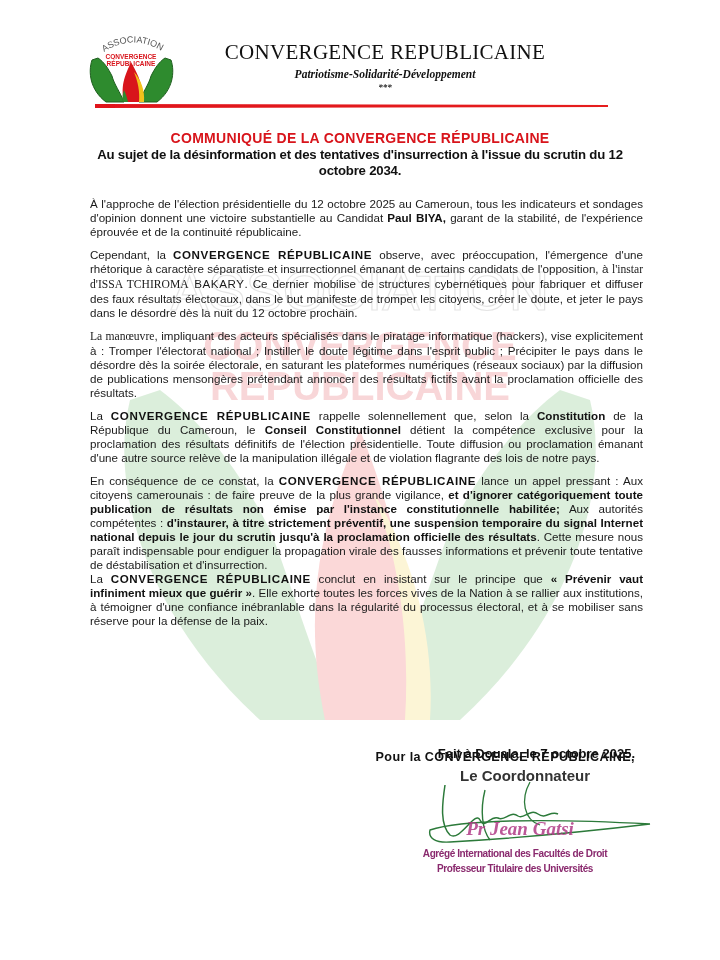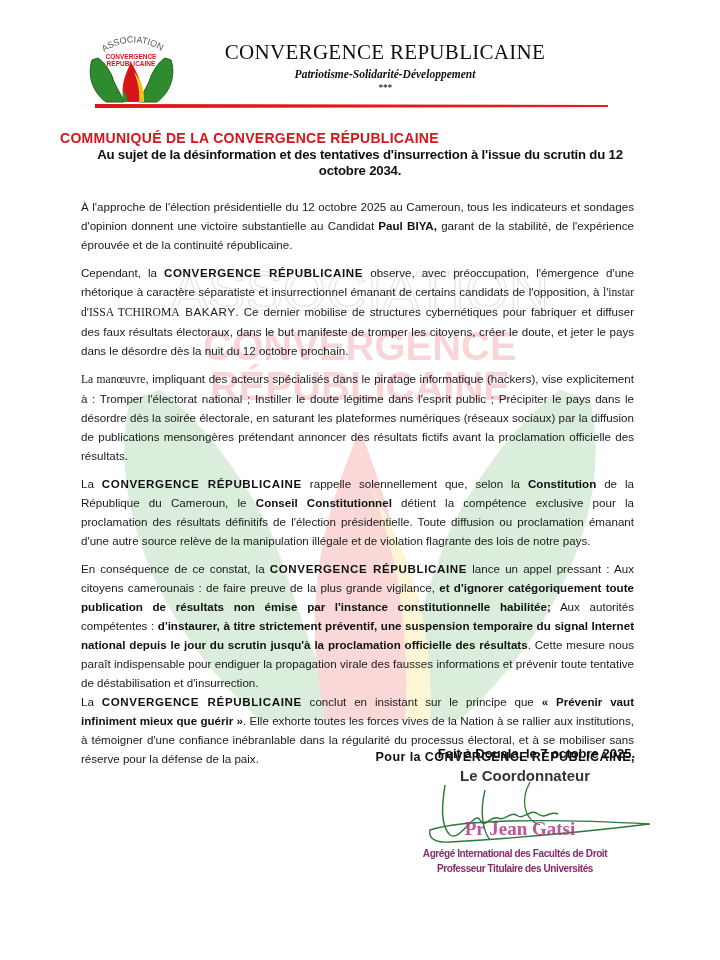--- a/index.html
+++ b/index.html
@@ -9,37 +9,37 @@
     .logo { position: absolute; left: 84px; top: 32px; width: 95px; height: 75px; }
     .org-title { position: absolute; left: 200px; top: 40px; width: 370px; text-align: center; font-family: "Liberation Serif", serif; font-weight: normal; font-size: 21px; letter-spacing: 0.3px; color: #111; }
     .org-motto { position: absolute; left: 200px; top: 68px; width: 370px; text-align: center; font-family: Liberation Serif, serif; font-style: italic; font-weight: bold; font-size: 11.5px; color: #111; }
     .org-stars { position: absolute; left: 200px; top: 82px; width: 370px; text-align: center; font-family: "Liberation Serif", serif; font-style: italic; font-weight: bold; font-size: 9px; color: #111; }
     .red-rule { position: absolute; left: 95px; top: 104px; width: 513px; height: 4px; background: linear-gradient(to right, #e0141b, #e61d1d); clip-path: polygon(0 0, 100% 25%, 100% 75%, 0 100%); }
 
     
     .watermark { position: absolute; left: 110px; top: 250px; width: 500px; height: 480px; opacity: 0.22; pointer-events: none; }
 
     
-    .comm-title { position: absolute; left: 60px; top: 130px; width: 600px; font-weight: bold; font-size: 14px; color: #d8141b; letter-spacing: 0.3px; }
+    .comm-title { position: absolute; left: 60px; top: 130px; width: 600px; text-align: center; font-weight: bold; font-size: 14px; color: #d8141b; letter-spacing: 0.3px; }
     .comm-subtitle { position: absolute; left: 90px; top: 147px; width: 540px; text-align: center; font-weight: bold; font-size: 13.2px; line-height: 16px; color: #111; letter-spacing: -0.2px; }
 
     
-    .body { position: absolute; left: 81px; top: 197px; width: 553px; font-size: 11.6px; line-height: 19px; text-align: justify; color: #1a1a1a; }
+    .body { position: absolute; left: 90px; top: 197px; width: 553px; font-size: 11.6px; line-height: 14px; text-align: justify; color: #1a1a1a; }
     .body p { margin: 0 0 9px 0; }
     .body p.tight { margin-bottom: 0; }
     .body b { font-weight: bold; color: #111; }
     .body .serif { font-family: "Liberation Serif", serif; }
     .spaced { letter-spacing: 0.6px; }
 
     
     .sig-place { position: absolute; left: 330px; top: 733px; width: 305px; text-align: right; font-weight: bold; font-size: 13px; color: #111; margin-top: 13px; }
     .sig-org { position: absolute; left: 330px; top: 750px; width: 305px; text-align: right; font-weight: bold; font-size: 12.6px; color: #111; letter-spacing: 0.4px; }
     .sig-role { position: absolute; left: 450px; top: 767px; width: 150px; text-align: center; font-family: Liberation Sans, sans-serif; font-weight: bold; font-size: 15px; color: #333; }
     .signature { position: absolute; left: 420px; top: 780px; width: 240px; height: 80px; }
-    .sig-name { position: absolute; left: 455px; top: 818px; width: 130px; text-align: center; font-family: "Liberation Serif", serif; font-weight: bold; font-size: 19px; color: #b03a86; opacity: 0.85; }
+    .sig-name { position: absolute; left: 455px; top: 818px; width: 130px; text-align: center; font-family: "Liberation Serif", serif; font-style: italic; font-weight: bold; font-size: 19px; color: #b03a86; opacity: 0.85; }
     .sig-line1 { position: absolute; left: 420px; top: 848px; width: 190px; text-align: center; font-weight: bold; font-size: 10px; color: #8a2a6e; letter-spacing: -0.4px; }
     .sig-line2 { position: absolute; left: 420px; top: 863px; width: 190px; text-align: center; font-weight: bold; font-size: 10px; color: #8a2a6e; letter-spacing: -0.4px; }
   </style>
 </head>
 <body>
 
 <div>
   <svg class="logo" viewBox="0 0 95 75">
 
     <path d="M8 28 C4 40 6 58 22 70 L40 70 C36 60 30 52 28 44 C24 36 20 30 14 26 Z" fill="#2e8b2e" stroke="#1f5f1f" stroke-width="1"></path>

